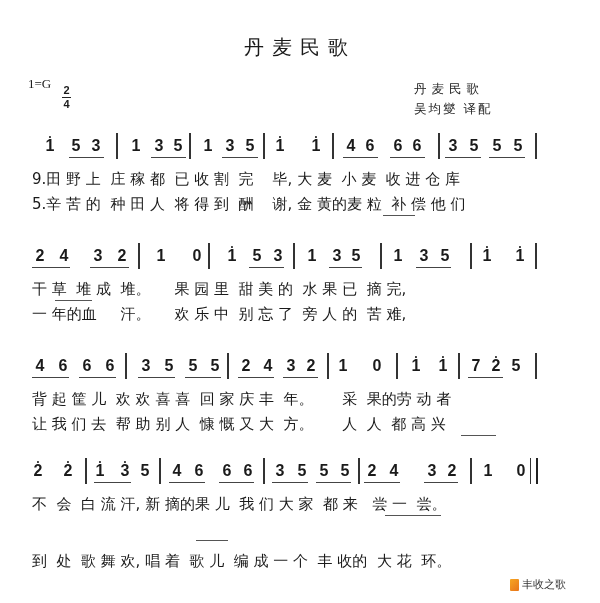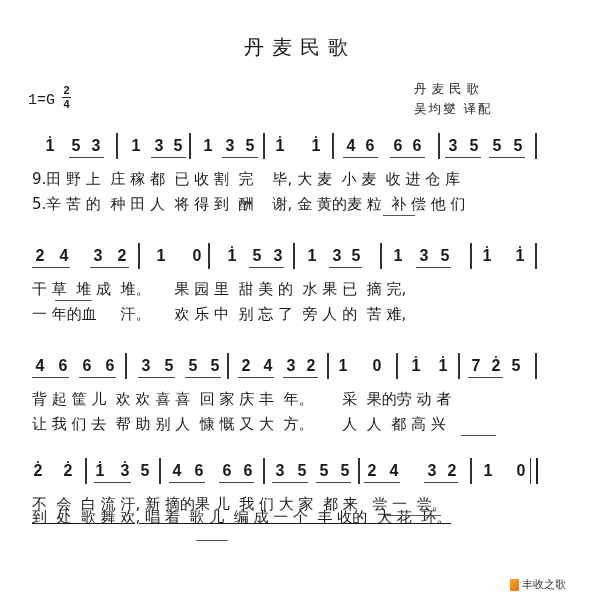--- a/index.html
+++ b/index.html
@@ -1,20 +1,20 @@
 <!DOCTYPE html>
 <html><head>
 <meta charset="utf-8">
 <style>
   html, body { margin:0; padding:0; background:#ffffff; }
   body { width:600px; height:603px; position:relative; overflow:hidden;
          font-family: "DejaVu Sans", sans-serif; color:#1a1a1a; }
   .title { position:absolute; left:0; width:600px; top:34px; text-align:center;
            font-size:20px; letter-spacing:8px; font-weight:normal; }
-  .key { position:absolute; left:28px; top:92px; font-family:Liberation Mono, monospace; font-size:15px; }
+  .key { position:absolute; left:28px; top:76px; font-family:Liberation Serif, serif; font-size:13px; }
   .timesig { position:absolute; left:62px; top:85px; display:flex; flex-direction:column; align-items:center;
              font-family:"Liberation Sans", sans-serif; font-weight:bold; font-size:11px; line-height:11px; }
   .credit { position:absolute; left:414px; font-size:12.5px; letter-spacing:5px; color:#222; }
   .notes { position:absolute; top:0; height:28px; left:0; width:600px; }
   .n { position:absolute; top:8px; font-family:"Liberation Sans", sans-serif; font-weight:bold; font-size:16px;
        width:12px; text-align:center; line-height:16px; }
   .dot { position:absolute; top:-5px; left:0; width:12px; text-align:center; font-size:12px; line-height:8px; }
   .ul { position:absolute; height:1px; background:#444; top:27px; }
   .bar { position:absolute; width:1.5px; background:#333; top:3px; height:26px; }
   .lyr { position:absolute; font-size:15px; line-height:18px; white-space:pre; letter-spacing:0px; }
@@ -172,21 +172,21 @@
       <div class="ul" style="left: 364px; width: 36px;"></div>
       <div class="ul" style="left: 424px; width: 34px;"></div>
       <div class="bar" style="left: 85px;"></div>
       <div class="bar" style="left: 159px;"></div>
       <div class="bar" style="left: 263px;"></div>
       <div class="bar" style="left: 358px;"></div>
       <div class="bar" style="left: 470px;"></div>
       <div class="dbl" style="left: 530px;"></div>
     </div>
     <div class="lyr" style="left: 32px; top: 495px;">不  会  白 流 汗, 新 摘的果 儿  我 们 大 家  都 来   尝 一  尝。</div>
-    <div class="lyr" style="left: 32px; top: 508px; text-decoration: underline;">到  处  歌 舞 欢, 唱 着  歌 儿  编 成 一 个  丰 收的  大 花  环。</div>
+    <div class="lyr" style="left: 32px; top: 552px;">到  处  歌 舞 欢, 唱 着  歌 儿  编 成 一 个  丰 收的  大 花  环。</div>
     <div class="lu" style="left: 196px; width: 32px; top: 540px;"></div>
     <div class="lu" style="left: 385px; width: 56px; top: 515px;"></div>
   </div>
 
 <div class="logo">
   <span class="ic"></span>
   <span>丰收之歌</span>
 </div>
 
 </body></html>

